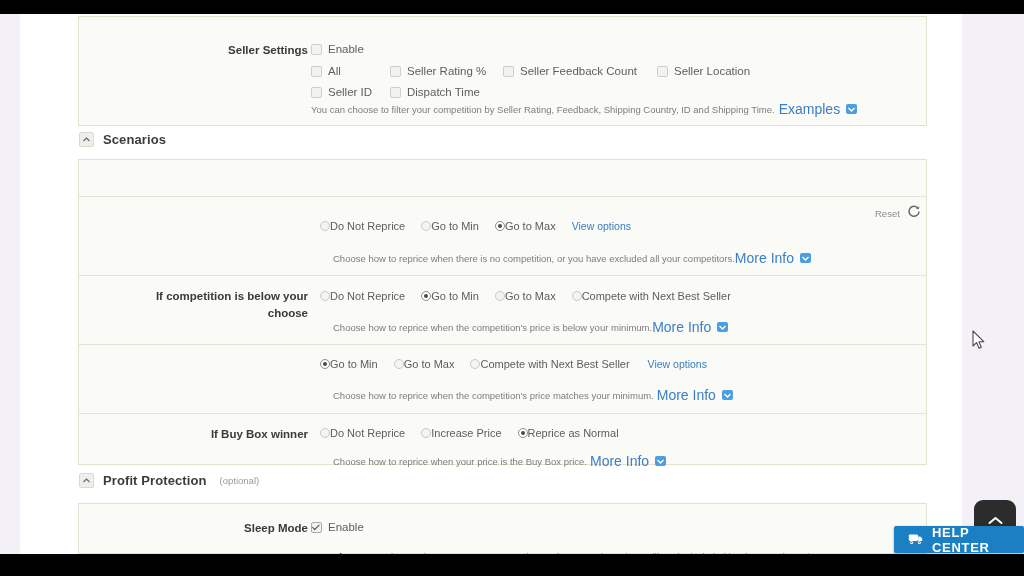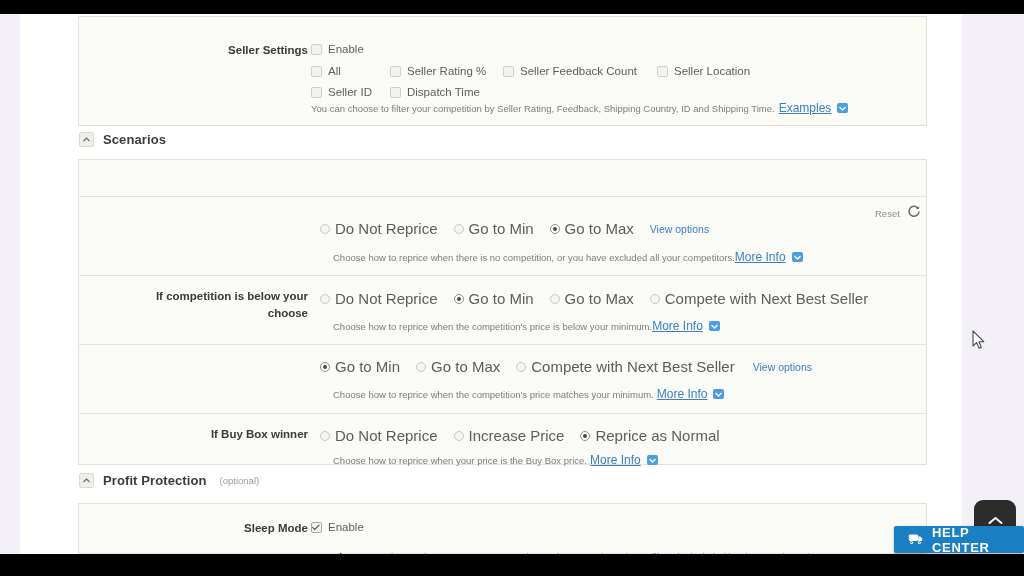--- a/index.html
+++ b/index.html
@@ -112,34 +112,34 @@
     border: 1px solid #c9c9c9; background: #f4f4f4;
     display: inline-flex; align-items: center; justify-content: center;
     flex: 0 0 auto;
   }
   .rd.sel { border-color: #8d8d8d; background: #fff; }
   .rd.sel::after {
     content: ""; width: 4px; height: 4px; border-radius: 50%;
     background: #4a4a4a;
   }
   .rd-label {
-    font-size: 15px; color: #5d5d5d; margin-left: 5px; white-space: nowrap;
+    font-size: 11px; color: #5d5d5d; white-space: nowrap;
   }
 
   .radio-row { position: absolute; display: flex; align-items: center; }
   .link {
     font-size: 10.5px; color: #3b7fc4; text-decoration: none; white-space: nowrap;
   }
 
   .helper {
     position: absolute;
     font-size: 9.5px; color: #7d7d7d; white-space: nowrap;
     display: flex; align-items: center;
   }
-  .helper .link { font-size: 12px; text-decoration: underline; }
+  .helper .link { font-size: 14px; }
   .badge-caret {
     display: inline-flex; align-items: center; justify-content: center;
     width: 11px; height: 10px; margin-left: 6px;
     background: #4b9fe1; border-radius: 2px; flex: 0 0 auto;
   }
   .badge-caret svg { display: block; }
 
   .note {
     position: absolute;
     font-size: 9.5px; color: #6f6f6f; white-space: nowrap;

